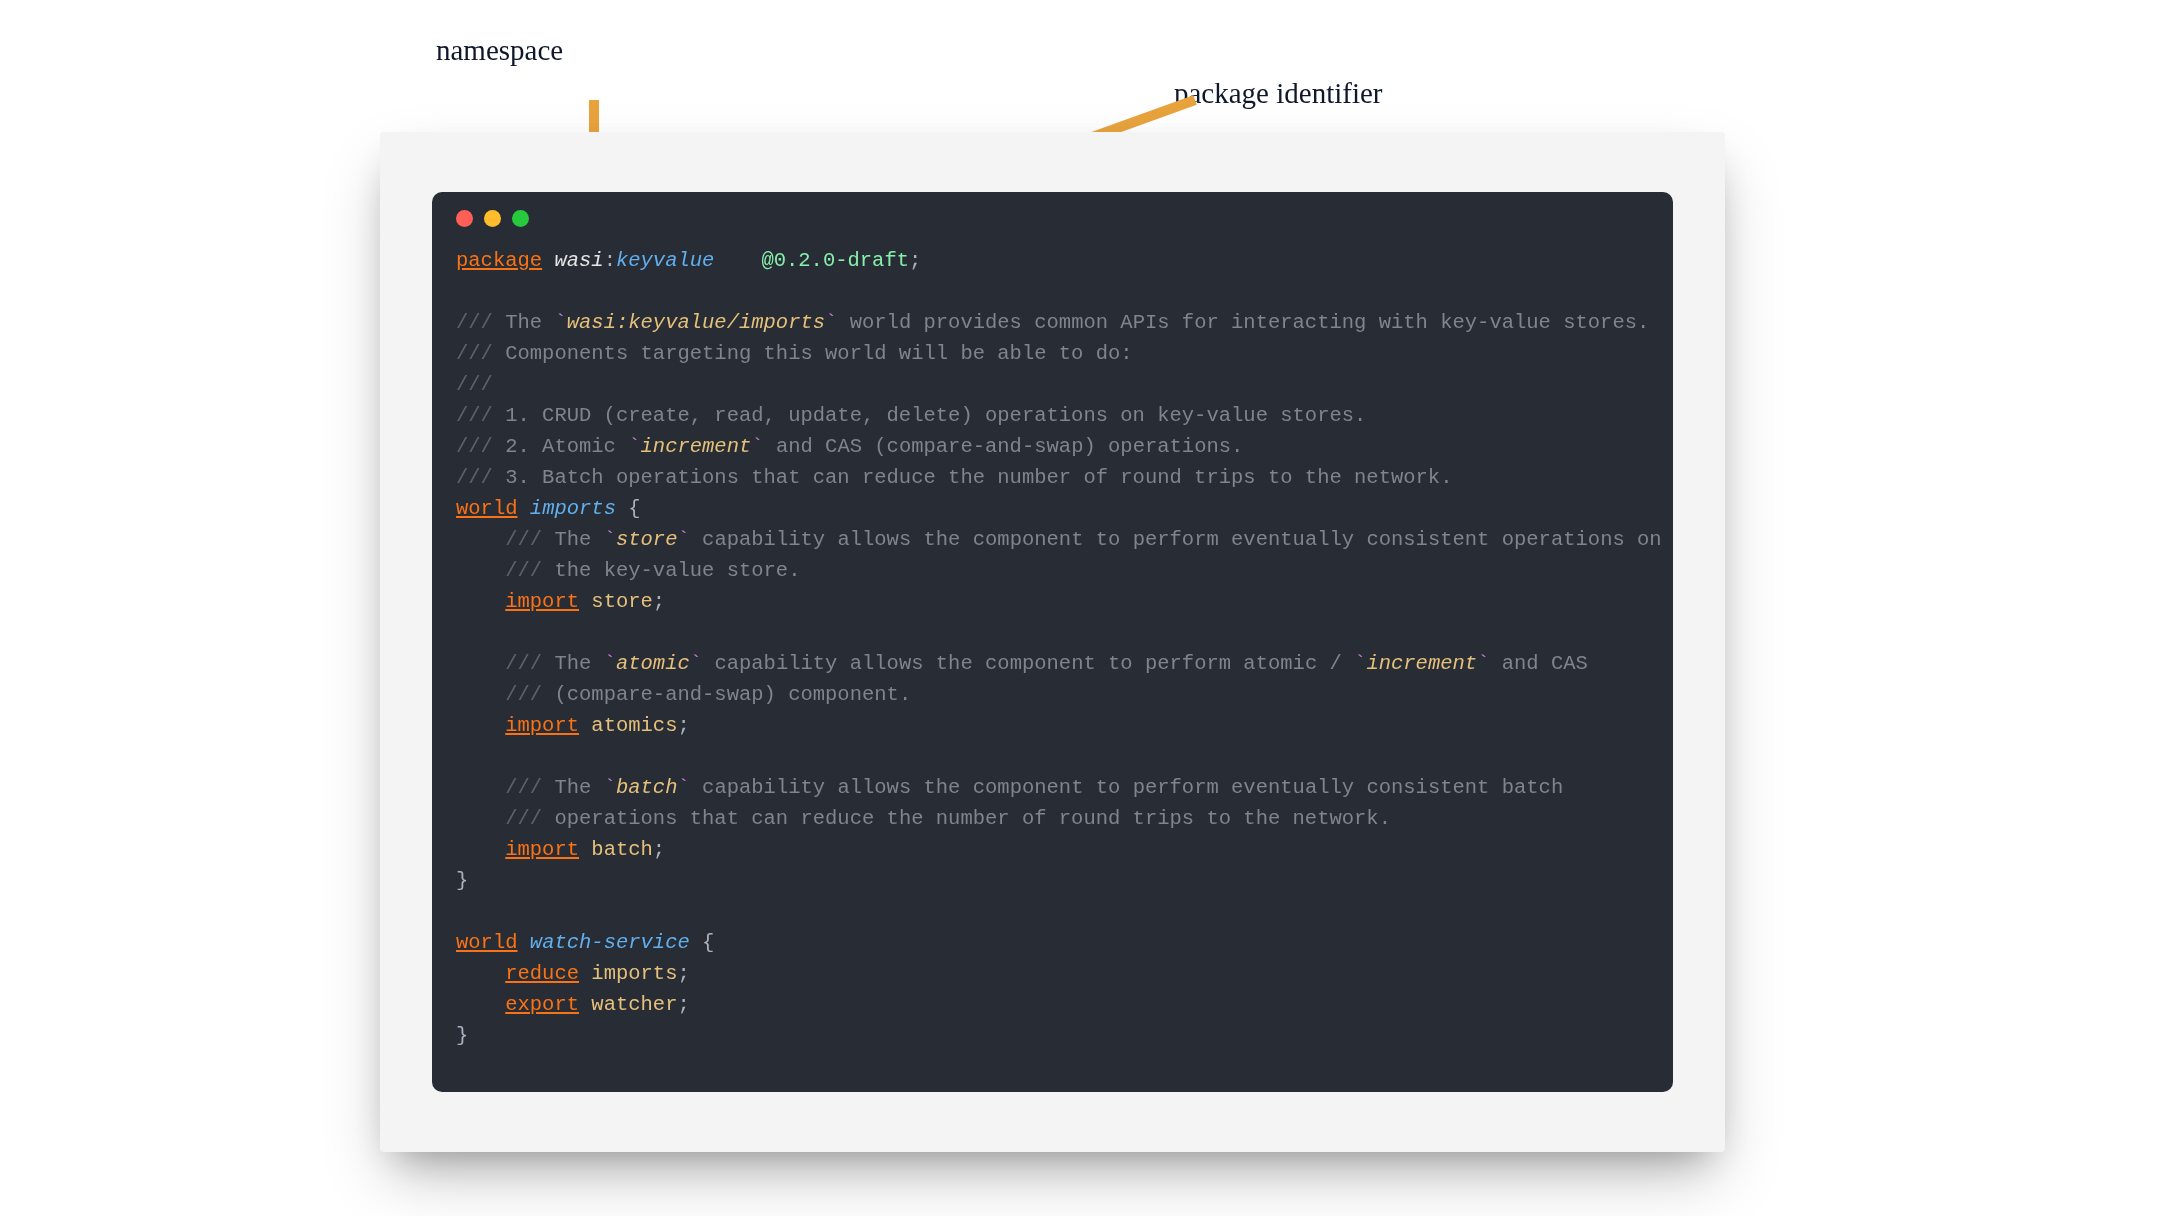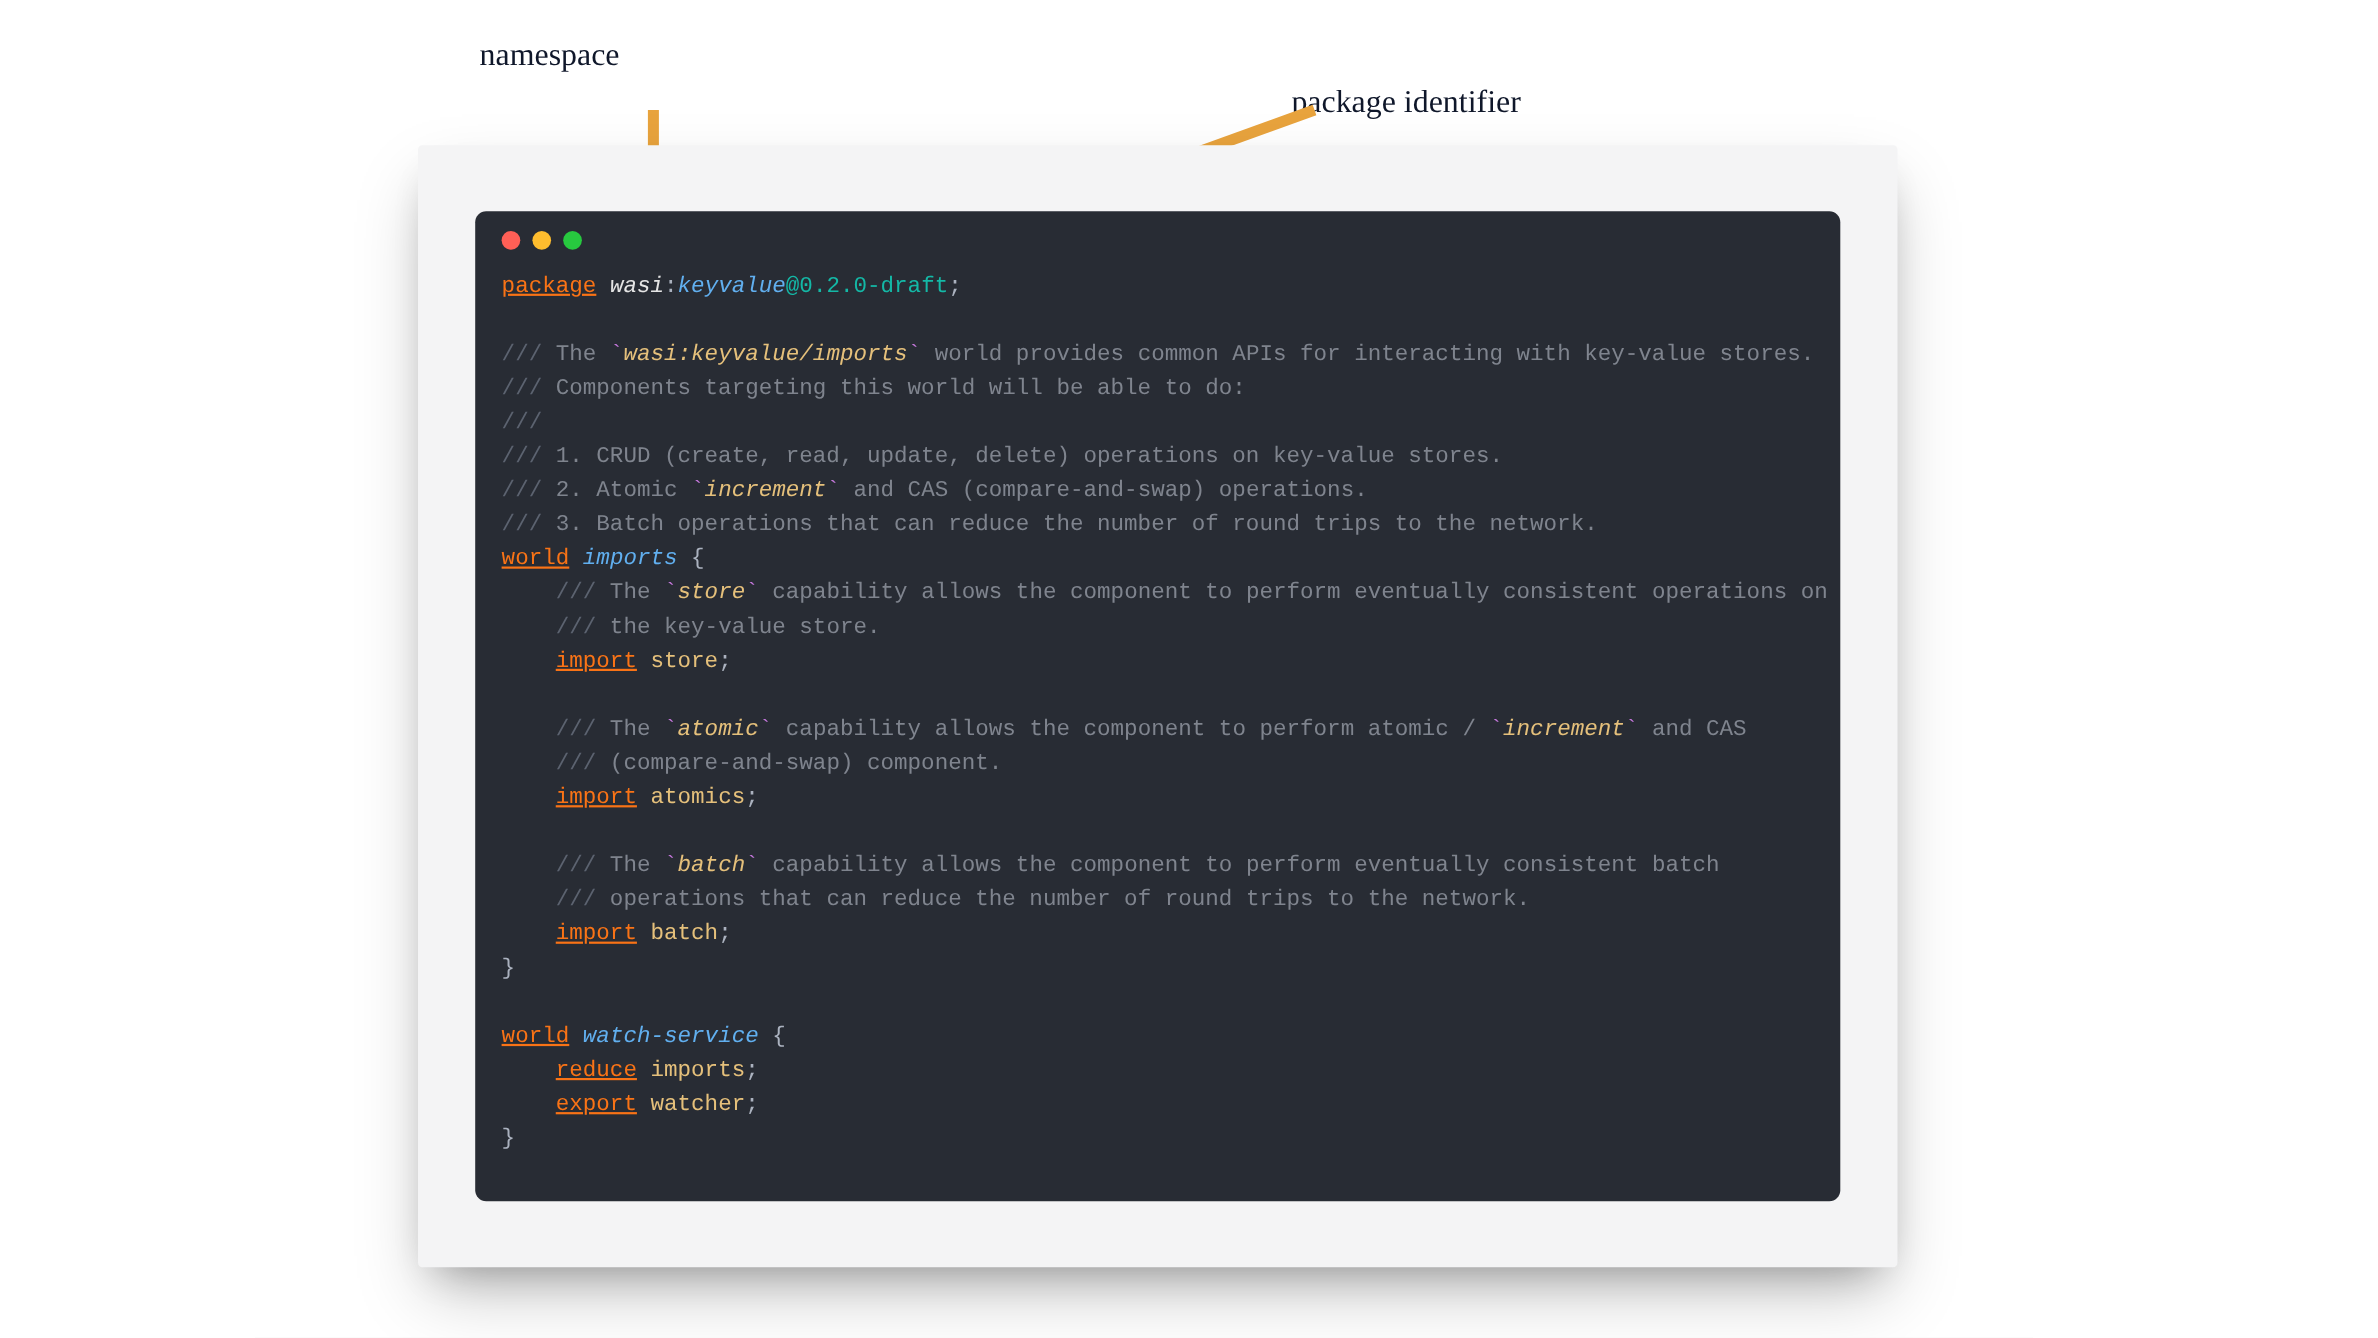--- a/index.html
+++ b/index.html
@@ -50,21 +50,21 @@
     .code {
       font-family: "SFMono-Regular", Consolas, "Liberation Mono", Menlo, monospace;
       font-size: 20.5px;
       line-height: 31px;
       color: #abb2bf;
       white-space: pre;
     }
     .kw   { color: #f97316; text-decoration: underline; }           
     .ns   { color: #e5e5e5; font-style: italic; }  
     .pkg  { color: #61afef; font-style: italic; }  
-    .ver  { color: #14b8a6; }           
+    .ver  { color: #86efac; margin-left: 47px; }           
     .id   { color: #61afef; font-style: italic; }  
     .imp  { color: #e5c07b; }           
     .cm   { color: #5c6370; }           
     .cmt  { color: #7f848e; }           
     .ct   { color: #c678dd; }           
     .ci   { color: #e5c07b; font-style: italic; } 
     .br   { color: #abb2bf; }           
     .colon{ color: #abb2bf; }
 
     

